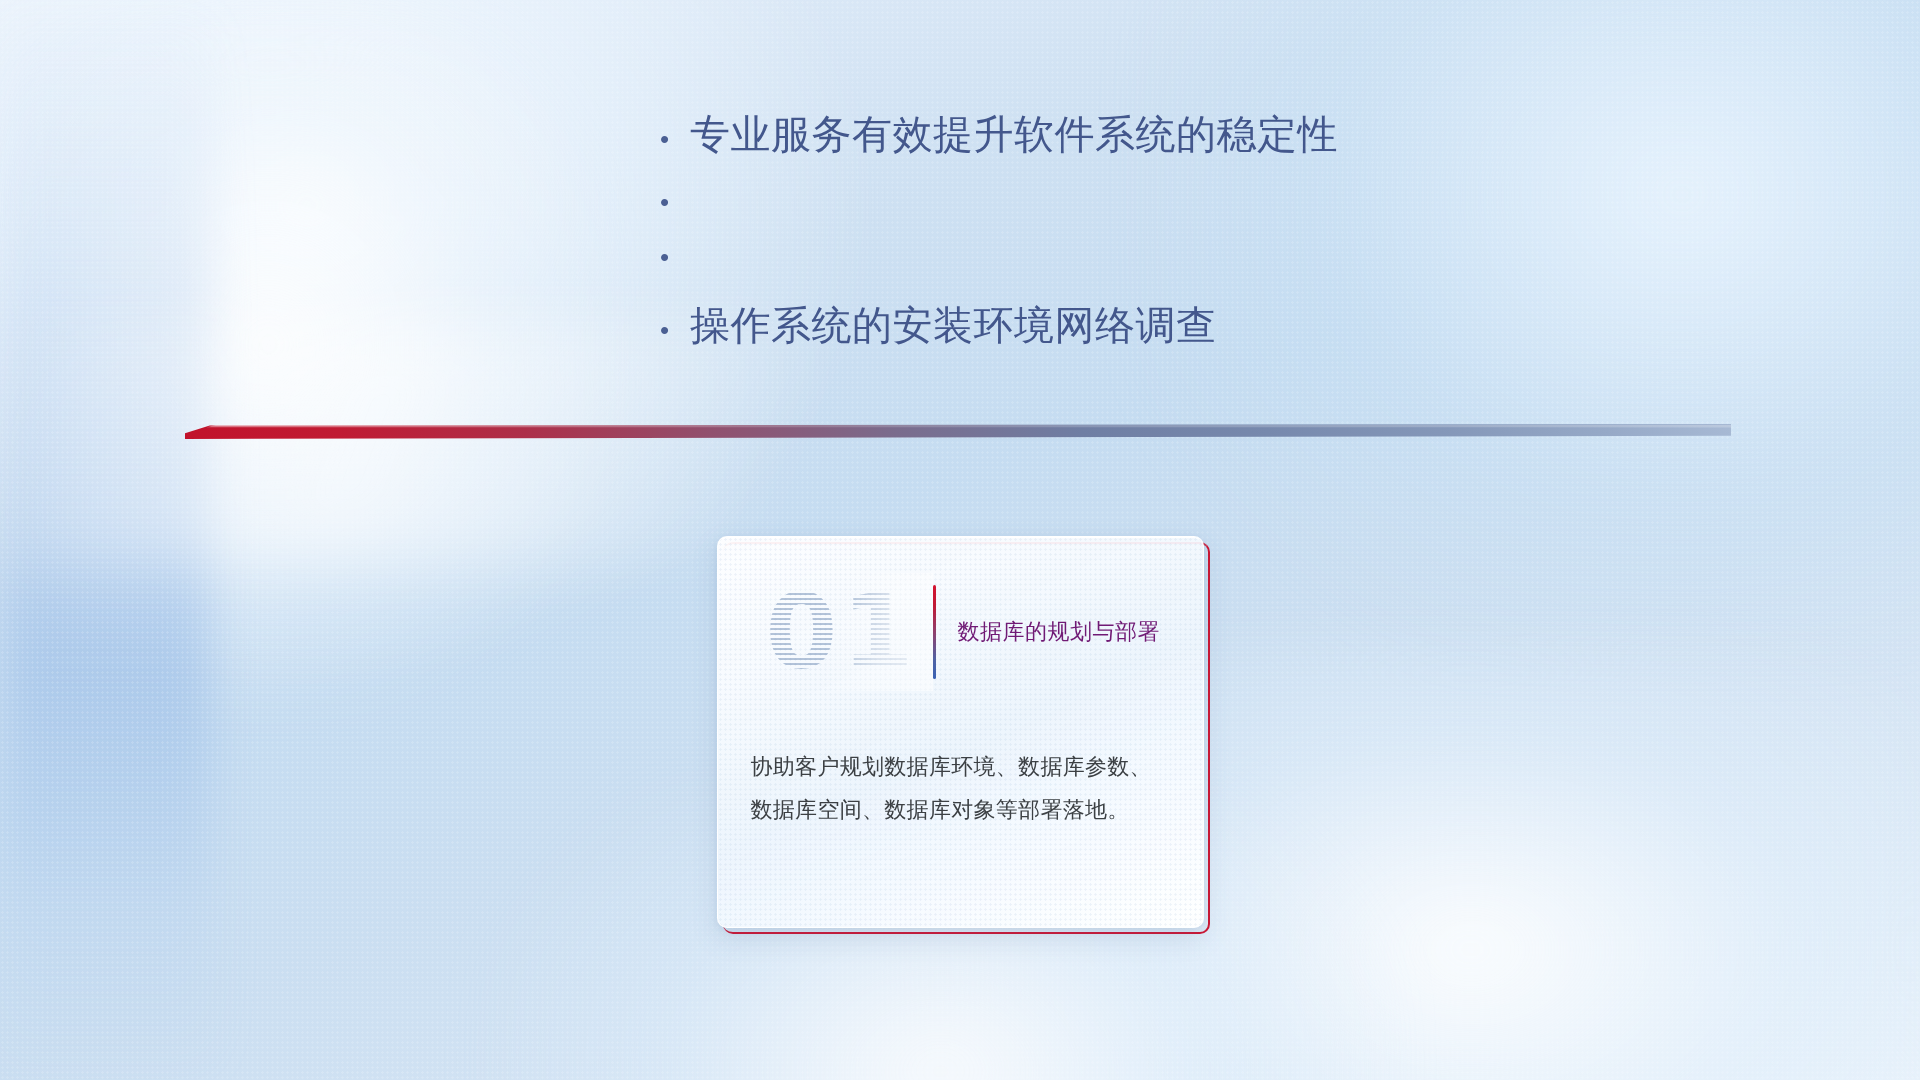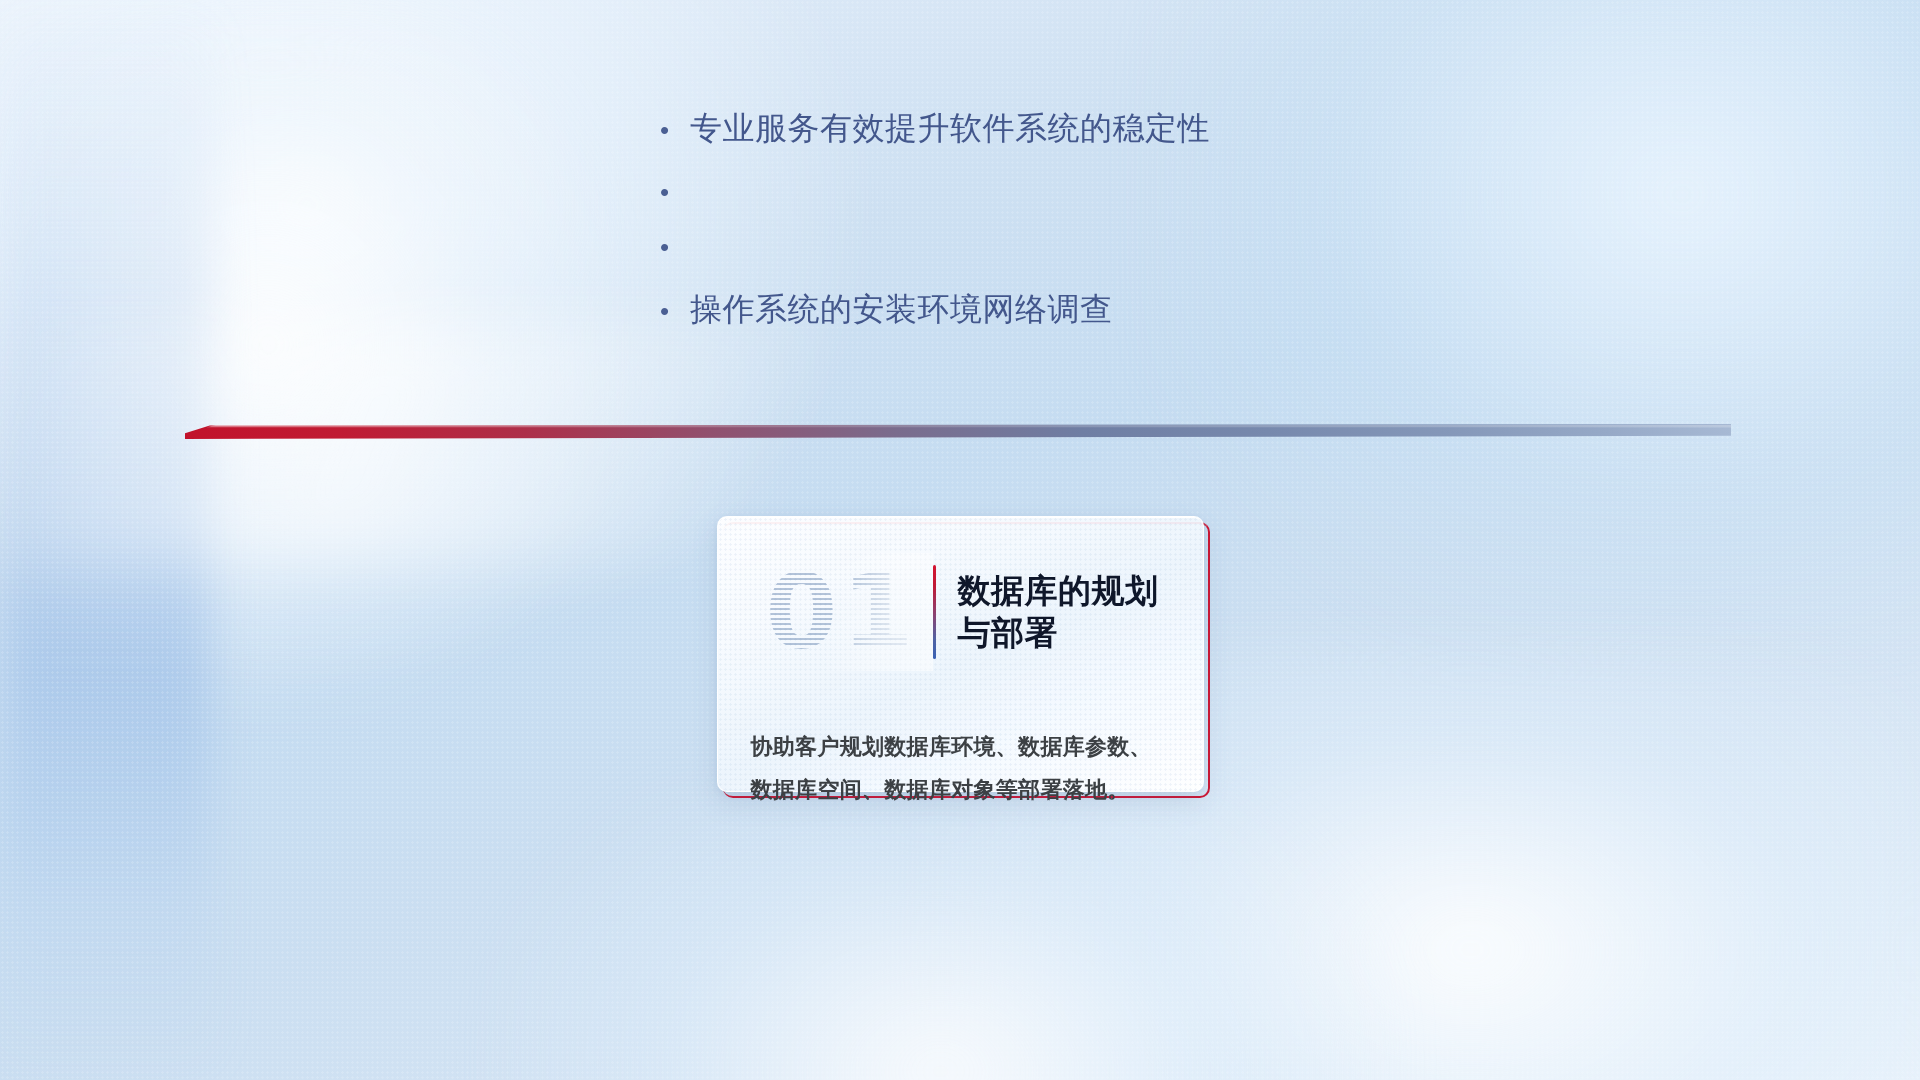--- a/index.html
+++ b/index.html
@@ -85,21 +85,21 @@
   }
   .bullet-dot {
     width: 30px;
     flex: 0 0 30px;
     color: #4a5f93;
     font-size: 26px;
     line-height: 1;
     text-align: left;
   }
   .bullet-text {
-    font-size: 32px;
+    font-size: 40px;
     line-height: 1.3;
     color: #43578c;
     letter-spacing: 0.5px;
     font-weight: 400;
     white-space: nowrap;
   }
 
   
   .divider-wrap {
     position: absolute;
@@ -138,22 +138,23 @@
     position: absolute;
     left: 0; top: 516px;
     width: 1920px;
     display: flex;
     justify-content: center;
     gap: 57px;
   }
   .card {
     position: relative;
     width: 487px;
-    height: 276px;
+    height: 392px;
     border-radius: 10px;
+    margin-top: 20px;
   }
   .card-accent {
     position: absolute;
     left: 6px; top: 6px;
     width: 100%; height: 100%;
     border-radius: 10px;
     border: 2px solid #cf1330;
     border-left: none;
     border-top-color: rgba(207,19,48,0.85);
   }
@@ -231,33 +232,33 @@
   .card-rule {
     flex: 0 0 3px;
     width: 3px;
     height: 94px;
     margin: 0 22px 0 0;
     background: linear-gradient(180deg, #d41430 0%, #c01a36 22%, #8c4270 52%, #4f63a5 80%, #3a62b4 100%);
     border-radius: 2px;
   }
   .card-title {
     flex: 1 1 auto;
-    font-size: 33px;
+    font-size: 22px;
     line-height: 1.28;
-    color: #0f172a;
-    font-weight: 700;
+    color: #701a75;
+    font-weight: 400;
     letter-spacing: 0.5px;
   }
   .card-body {
     margin-top: 48px;
     font-size: 22px;
     line-height: 1.95;
     color: #3c4044;
     letter-spacing: 0.3px;
-    font-weight: 700;
+    font-weight: 400;
   }
 </style>
 </head>
 <body>
 
 <div class="bg">
   <div class="bg-base"></div>
   <div class="bg-glow-a"></div>
   <div class="bg-glow-b"></div>
   <div class="bg-glow-c"></div>

